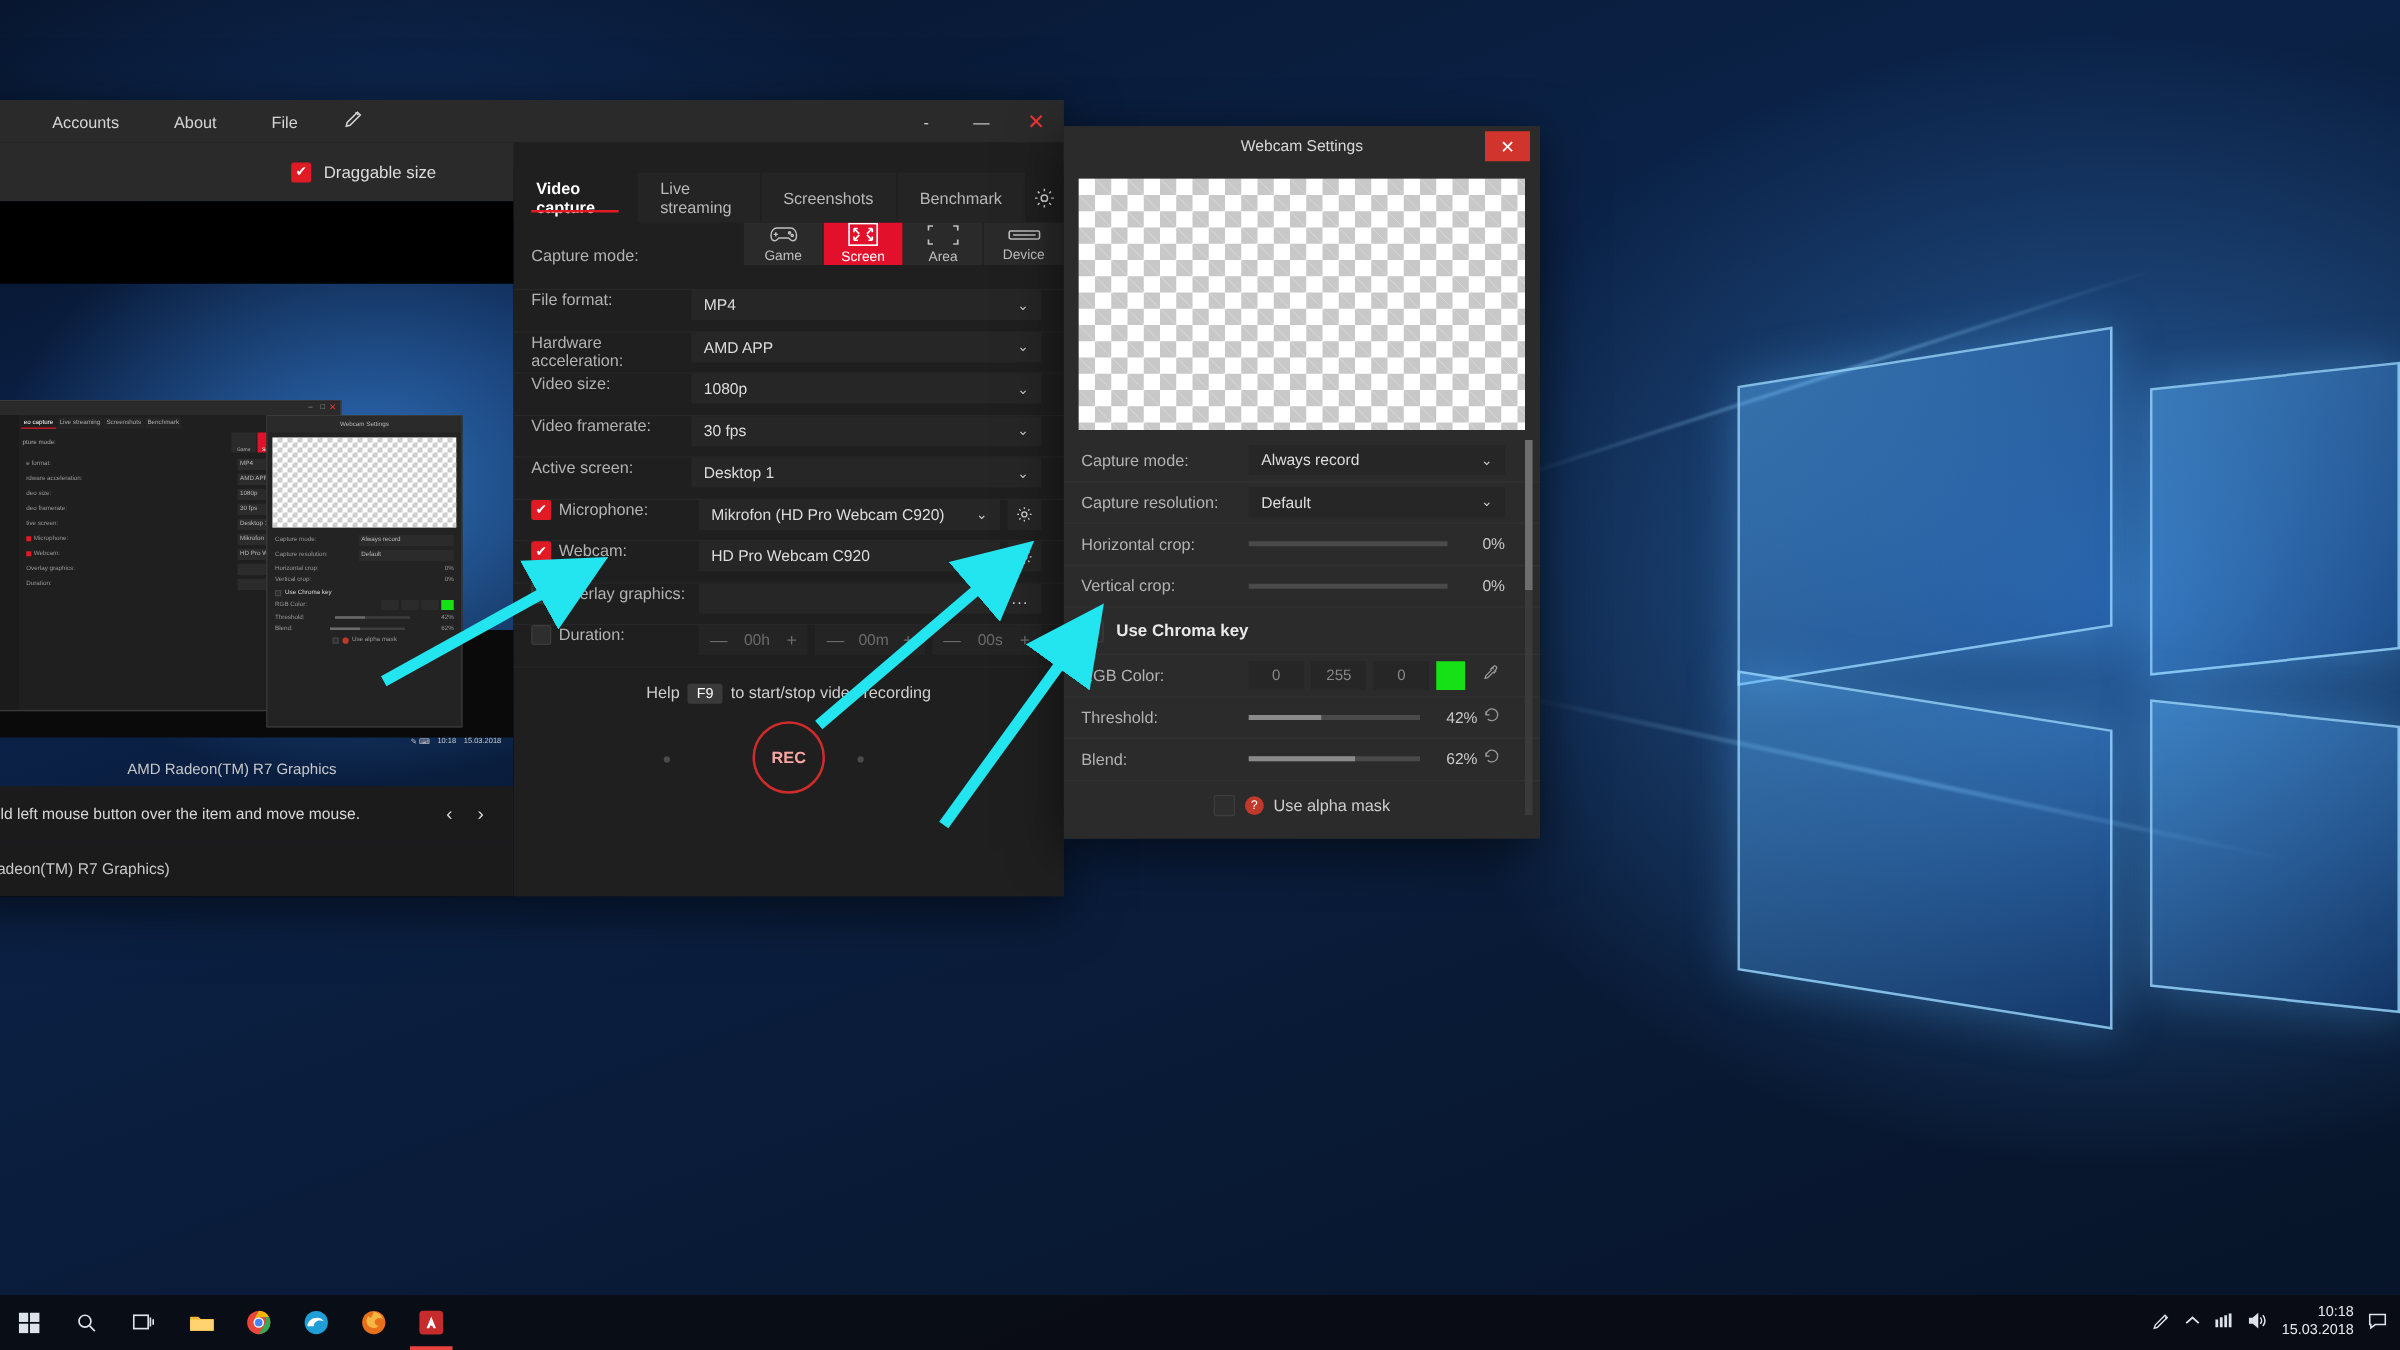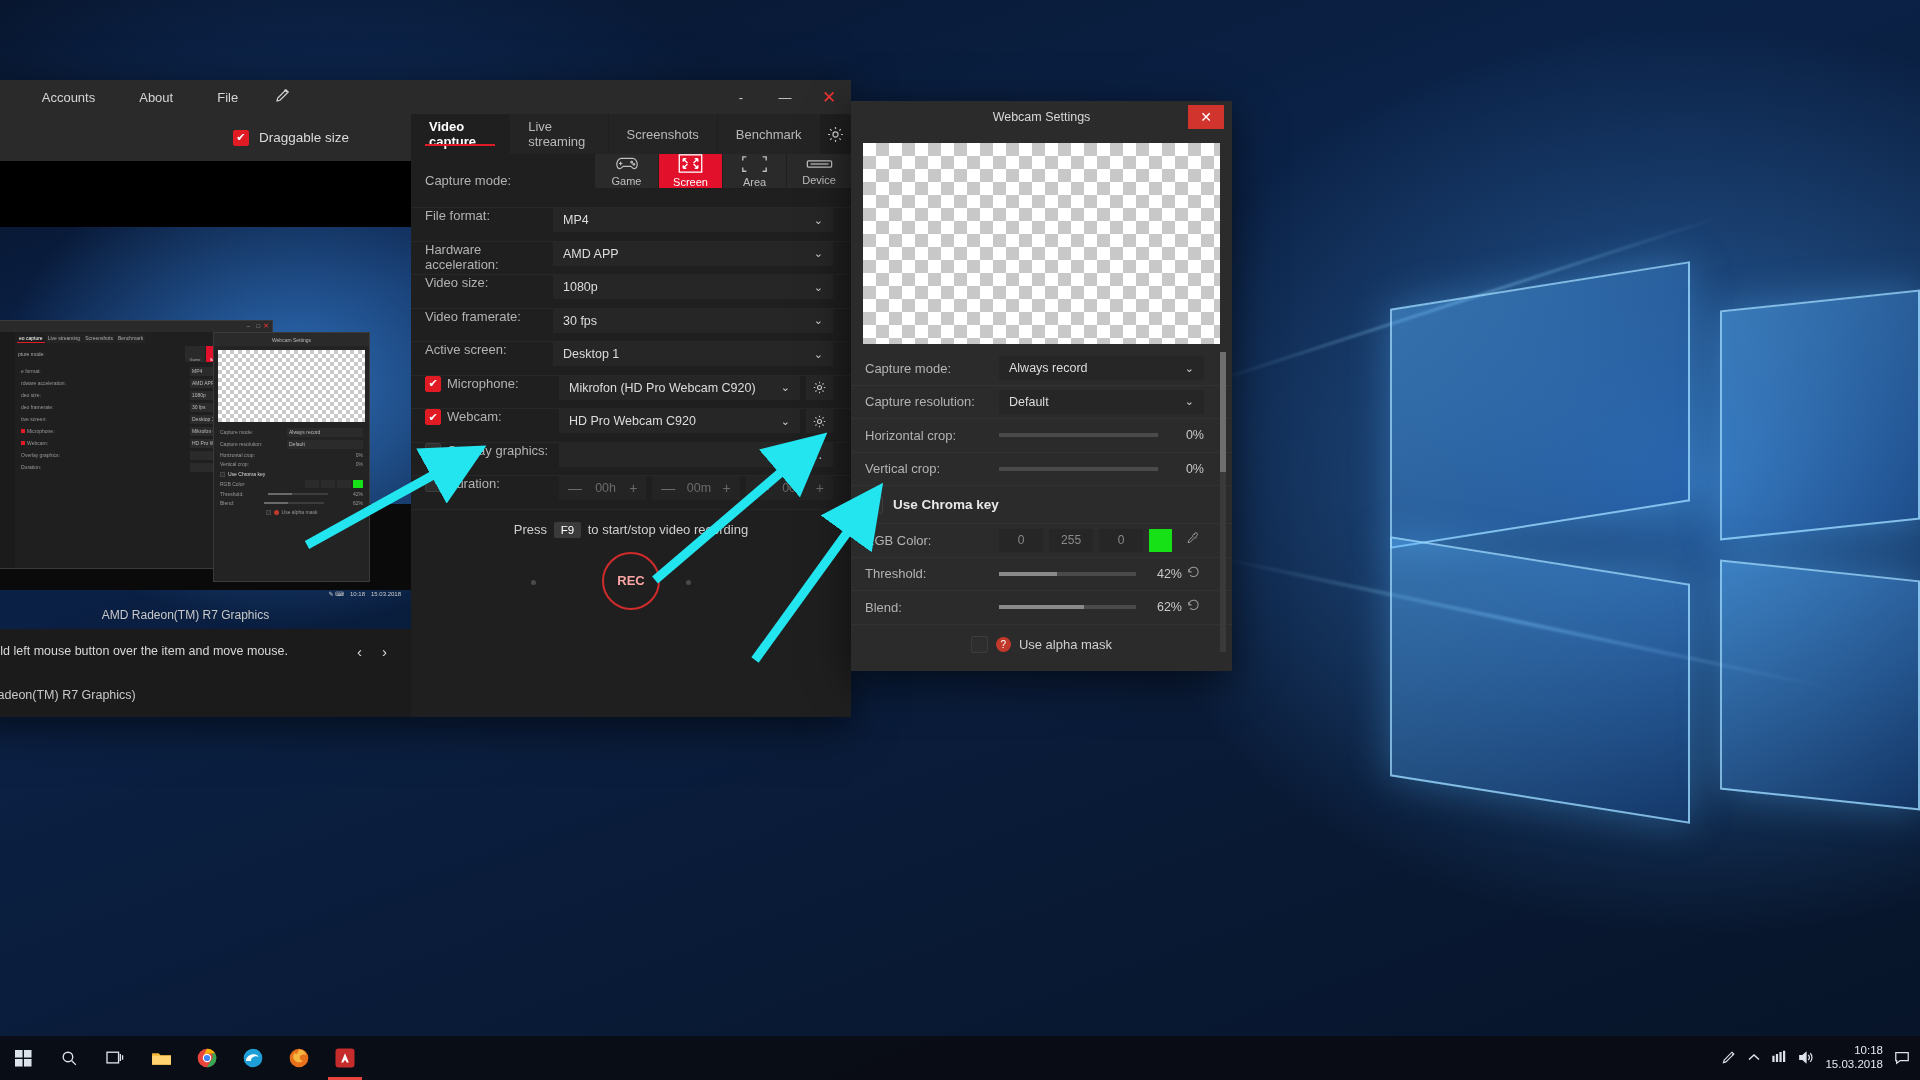--- a/index.html
+++ b/index.html
@@ -140,21 +140,21 @@
   .arrow-btn { color:#d8d8d8; font-size:15px; padding: 2px 8px; }
   #preview-foot {
     position:absolute; left:0; right:0; bottom:0; height:44px;
     display:flex;align-items:center;padding:0 16px;color:#c8c8c8;font-size:12.5px;
     background:#1b1b1b;
   }
   #mini-osd { position:absolute; right:10px; bottom:120px; display:flex; align-items:center; gap:6px; color:#ccc; font-size:6px;}
 
   
   #bd-right { width: 440px; background: #1f1f1f; position: relative; }
-  #tabs { display: flex; height: 40px; align-items: stretch; background:#1f1f1f; }
+  #tabs { display: flex; height: 40px; align-items: stretch; background:#1f1f1f;margin-top:24px; }
   .tab {
     display:flex;align-items:center;justify-content:center;
     padding: 0 18px; color:#b9b9b9; font-size:13px; position: relative;
     background: #242424; margin-right: 1px;
   }
   .tab.active { background: #1f1f1f; color:#fff; font-weight:bold; }
   .tab.active::after {
     content:""; position:absolute; left:14px; right:14px; bottom:8px; height:2px; background:#e01b24;
   }
   #gear-tab { margin-left:auto; display:flex;align-items:center;justify-content:center;width:42px;color:#d5d5d5;}
@@ -621,21 +621,21 @@
           <div class="spin">
             <span class="pm">—</span>
             <span>00s</span>
             <span class="pm">+</span>
           </div>
         </div>
       </div>
 
 
       <div id="rec-hint">
-        <span>Press</span>
+        <span>Help</span>
         <span class="fkey">F9</span>
         <span>to start/stop video recording</span>
       </div>
 
       <div id="rec-zone">
         <span class="rec-dot" style="left:120px;"></span>
         <span class="rec-dot" style="left:275px;"></span>
         <div id="rec-btn">REC</div>
       </div>
     </div>

